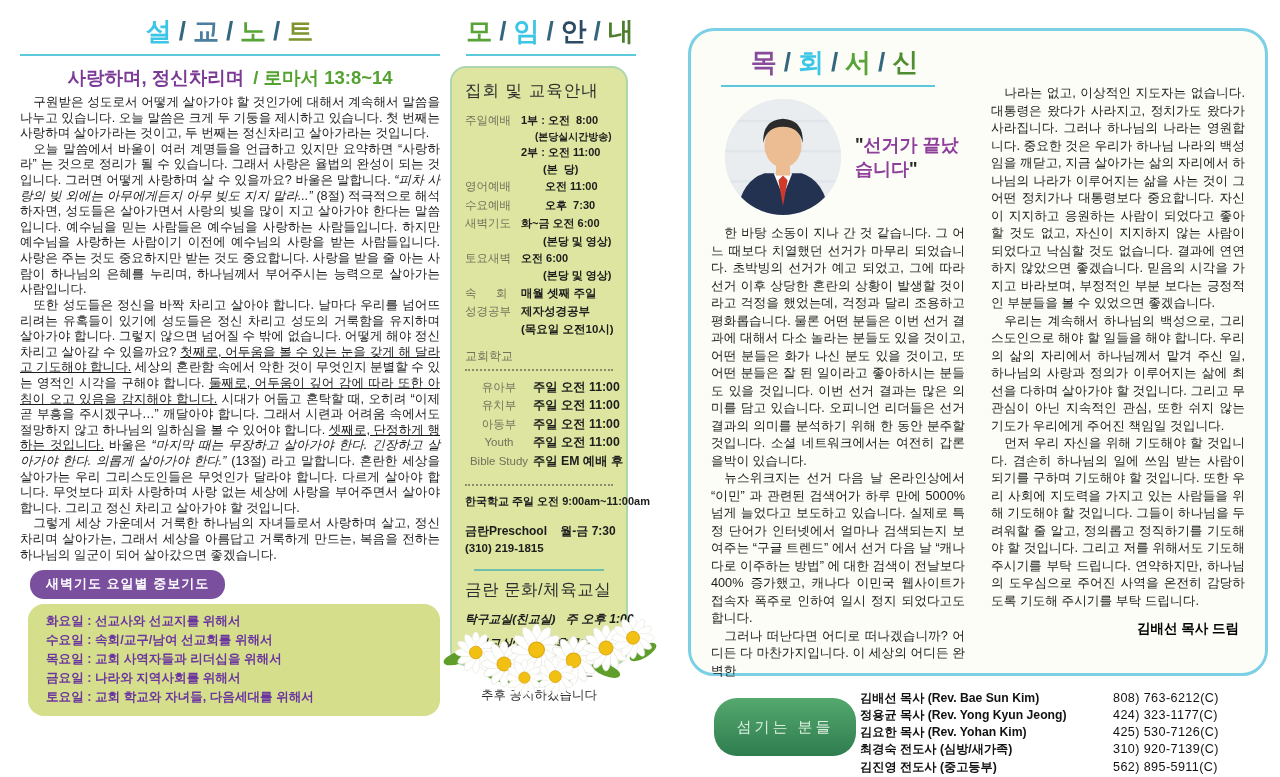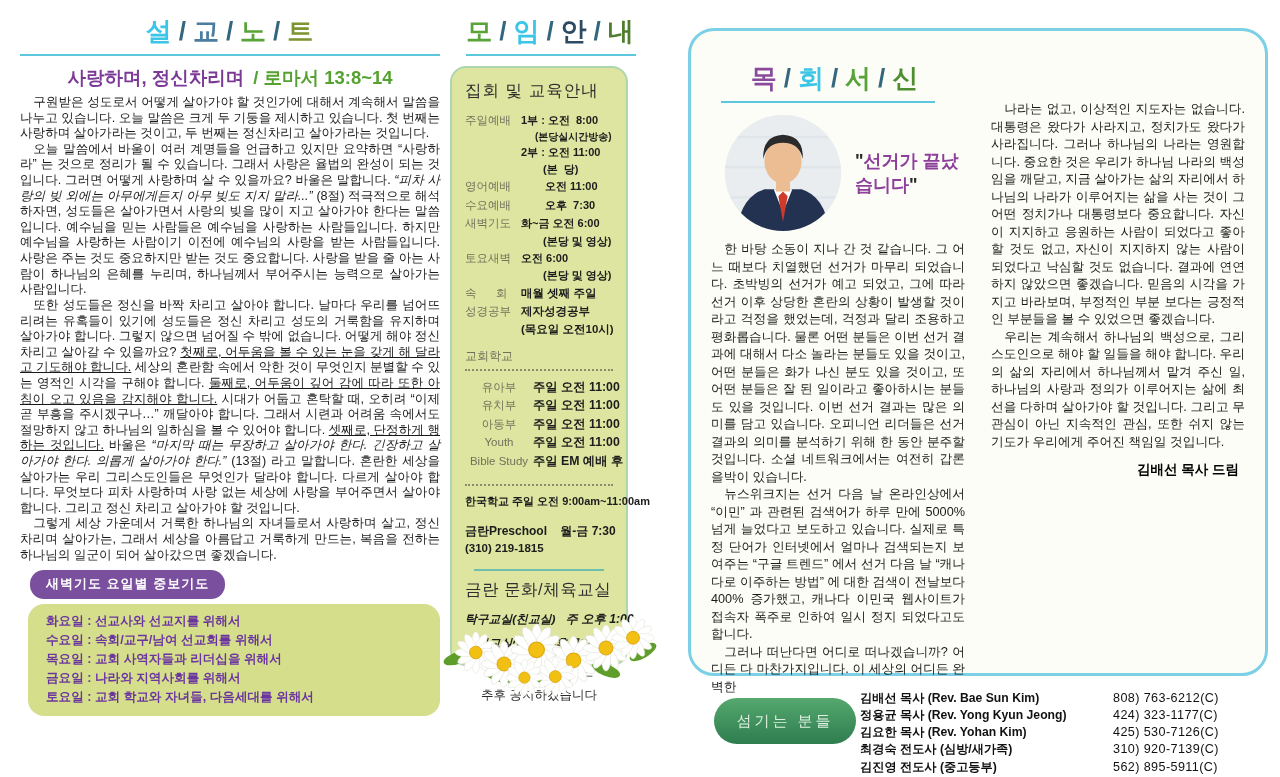--- a/index.html
+++ b/index.html
@@ -49,38 +49,38 @@
   .culture-header { font-size:16.5px; color:#2e2e2e; letter-spacing:0.5px; margin-bottom:10px; }
   .cult-row { display:flex; align-items:flex-end; margin-bottom:8px;font-style:italic; }
   .cult-row .lbl { flex:none; color:#1c1c1c; font-weight:bold; font-size:11.8px; white-space:pre; }
   .cult-row .val { color:#1c1c1c; font-size:12.3px; font-weight:bold; white-space:pre; padding-left:10px; }
   .cult-note { text-align:center; font-size:12.5px; color:#2a2a2a; line-height:1.9; margin-top:6px; }
   .flowers { position:absolute; left:-14px; bottom:-34px; }
 
   
   .panel { position:absolute; left:688px; top:28px; width:580px; height:648px;
     border:3px solid #7bd0e6; border-radius:26px; background:#fdfdf7; padding:14px 20px; }
-  .panel-cols { display:flex; gap:26px;margin-top:16px; }
+  .panel-cols { display:flex; gap:26px; }
   .pcol { width:50%; }
   .panel .sec-title { width:220px; margin-left:14px; }
   .panel .t-underline { width:214px; margin-left:10px; }
   .photo-row { display:flex; align-items:center; margin:12px 0 10px; }
   .photo-circle { flex:none; width:116px; height:116px; border-radius:50%; overflow:hidden;
     background:#e6ecef; margin-left:14px; }
   .quote { margin-left:14px; font-size:18px; font-weight:bold; }
   .quote .qm { color:#2a2a2a; }
   .quote .qt { color:#8d3f9a; }
   .panel-p { font-size:12.7px; line-height:1.38; text-align:justify; text-indent:1.05em;
     color:#1a1a1a; }
   .pcol-right { padding-top:40px; }
   .signature { text-align:right; font-size:13.5px; font-weight:bold; margin-top:10px; padding-right:6px; }
 
   
   .footer { position:absolute; left:688px; top:688px; width:580px; }
-  .serve-pill { position:absolute; left:26px; top:10px; width:142px; height:46px;
+  .serve-pill { position:absolute; left:26px; top:10px; width:142px; height:58px;
     border-radius:23px; background:linear-gradient(180deg,#55a86e,#2e7d4f);
     color:#dff0e2; font-size:15px; letter-spacing:3px; display:flex; align-items:center;
     justify-content:center; }
   .staff-list { position:absolute; left:172px; top:2px; width:408px; }
   .staff-row { display:flex; align-items:baseline; line-height:1.36;gap:25px; }
   .staff-row .nm { flex:none; width:228px; font-weight:bold; font-size:12.2px; color:#111; }
   .staff-row .ph { font-size:12.6px; color:#111; letter-spacing:0.4px; }
 </style>
 </head>
 <body>
@@ -315,20 +315,21 @@
             <p class="panel-p"><span>한 바탕 소동이 지나 간 것 같습니다. 그 어느 때보다 치열했던 선거가 마무리 되었습니다. 초박빙의 선거가 예고 되었고, 그에 따라 선거 이후 상당한 혼란의 상황이 발생할 것이라고 걱정을 했었는데, 걱정과 달리 조용하고 평화롭습니다. 물론 어떤 분들은 이번 선거 결과에 대해서 다소 놀라는 분들도 있을 것이고, 어떤 분들은 화가 나신 분도 있을 것이고, 또 어떤 분들은 잘 된 일이라고 좋아하시는 분들도 있을 것입니다. 이번 선거 결과는 많은 의미를 담고 있습니다. 오피니언 리더들은 선거 결과의 의미를 분석하기 위해 한 동안 분주할 것입니다. 소셜 네트워크에서는 여전히 갑론을박이 있습니다.</span></p>
             <p class="panel-p"><span>뉴스위크지는 선거 다음 날 온라인상에서 “이민” 과 관련된 검색어가 하루 만에 5000% 넘게 늘었다고 보도하고 있습니다. 실제로 특정 단어가 인터넷에서 얼마나 검색되는지 보여주는 “구글 트렌드” 에서 선거 다음 날 “캐나다로 이주하는 방법” 에 대한 검색이 전날보다 400% 증가했고, 캐나다 이민국 웹사이트가 접속자 폭주로 인하여 일시 정지 되었다고도 합니다.</span></p>
             <p class="panel-p"><span>그러나 떠난다면 어디로 떠나겠습니까? 어디든 다 마찬가지입니다. 이 세상의 어디든 완벽한</span></p>
           </div>
       </div>
 
       <div class="pcol pcol-right">
         <div>
             <p class="panel-p"><span>나라는 없고, 이상적인 지도자는 없습니다. 대통령은 왔다가 사라지고, 정치가도 왔다가 사라집니다. 그러나 하나님의 나라는 영원합니다. 중요한 것은 우리가 하나님 나라의 백성임을 깨닫고, 지금 살아가는 삶의 자리에서 하나님의 나라가 이루어지는 삶을 사는 것이 그 어떤 정치가나 대통령보다 중요합니다. 자신이 지지하고 응원하는 사람이 되었다고 좋아할 것도 없고, 자신이 지지하지 않는 사람이 되었다고 낙심할 것도 없습니다. 결과에 연연하지 않았으면 좋겠습니다. 믿음의 시각을 가지고 바라보며, 부정적인 부분 보다는 긍정적인 부분들을 볼 수 있었으면 좋겠습니다.</span></p>
             <p class="panel-p"><span>우리는 계속해서 하나님의 백성으로, 그리스도인으로 해야 할 일들을 해야 합니다. 우리의 삶의 자리에서 하나님께서 맡겨 주신 일, 하나님의 사랑과 정의가 이루어지는 삶에 최선을 다하며 살아가야 할 것입니다. 그리고 무관심이 아닌 지속적인 관심, 또한 쉬지 않는 기도가 우리에게 주어진 책임일 것입니다.</span></p>
+            <p class="panel-p"><span>먼저 우리 자신을 위해 기도해야 할 것입니다. 겸손히 하나님의 일에 쓰임 받는 사람이 되기를 구하며 기도해야 할 것입니다. 또한 우리 사회에 지도력을 가지고 있는 사람들을 위해 기도해야 할 것입니다. 그들이 하나님을 두려워할 줄 알고, 정의롭고 정직하기를 기도해야 할 것입니다. 그리고 저를 위해서도 기도해 주시기를 부탁 드립니다. 연약하지만, 하나님의 도우심으로 주어진 사역을 온전히 감당하도록 기도해 주시기를 부탁 드립니다.</span></p>
           </div>
         <div class="signature">김배선 목사 드림</div>
       </div>
     </div>
   </section>
 
   <div class="footer">
     <div class="serve-pill">섬기는 분들</div>
     <div class="staff-list">
 

